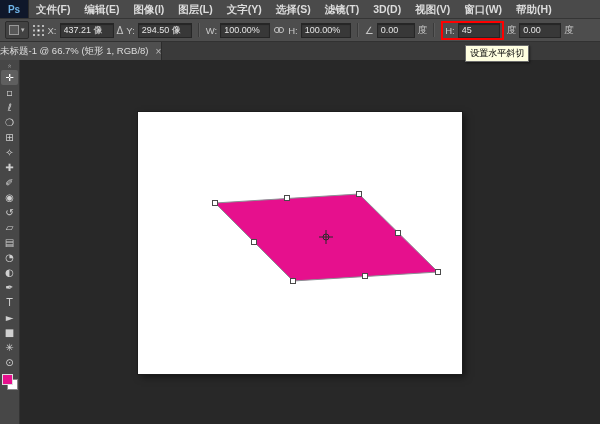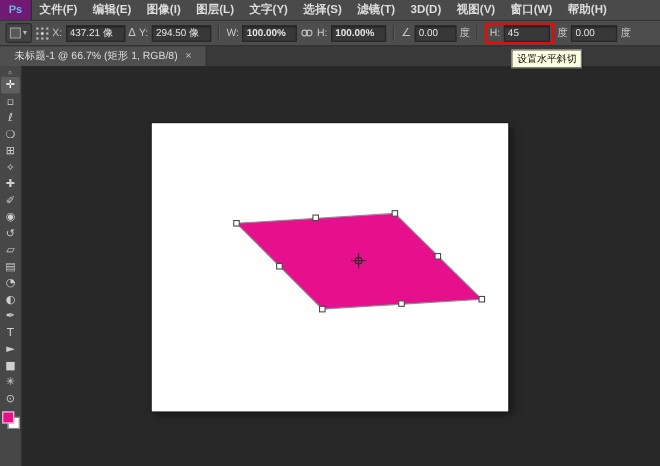--- a/index.html
+++ b/index.html
@@ -5,46 +5,46 @@
   html,body{margin:0;padding:0;}
   body{
     width:600px;height:424px;overflow:hidden;position:relative;
     font-family:"Liberation Sans","DejaVu Sans",sans-serif;
     background:#282828;user-select:none;font-size:10px;color:#d6d6d6;
   }
   
   .menubar{height:18px;background:#4a4a4a;border-bottom:1px solid #353535;
     display:flex;align-items:stretch;position:relative;z-index:30;}
   .ps-logo{width:28px;display:flex;align-items:center;justify-content:center;
-    background:#701a75;color:#6fb4e8;font-weight:bold;font-size:10px;border-right:1px solid #2a2a2a;}
+    background:#0f172a;color:#6fb4e8;font-weight:bold;font-size:10px;border-right:1px solid #2a2a2a;}
   .menu-items{display:flex;align-items:center;}
   .menu-item{padding:0 7px;font-size:10.5px;color:#dcdcdc;line-height:18px;cursor:default;font-weight:bold;}
   
   .optionsbar{height:22px;background:#4d4d4d;border-bottom:1px solid #313131;
     display:flex;align-items:center;gap:3px;padding-left:5px;position:relative;z-index:20;}
   .opt-label{font-size:9.5px;color:#c9c9c9;}
   .opt-input{height:13px;background:#383838;border:1px solid #262626;
     box-shadow:inset 0 1px 1px rgba(0,0,0,.35);color:#e6e6e6;font-size:9px;
     font-family:"Liberation Sans",sans-serif;padding:0 3px;}
-  .w-xy{width:46px;} .w-wh{width:42px;font-weight:bold;} .w-ang{width:30px;} .w-skew{width:34px;}
+  .w-xy{width:46px;} .w-wh{width:42px;} .w-ang{width:30px;} .w-skew{width:34px;}
   .tool-preset{display:inline-flex;align-items:center;gap:2px;background:#424242;
     border:1px solid #2c2c2c;height:16px;padding:0 3px;border-radius:2px;}
   .tool-preset .mini{width:8px;height:8px;border:1px solid #9a9a9a;background:#585858;display:inline-block;}
   .tool-preset .caret{font-size:7px;color:#bbb;}
   .icon-glyph{font-size:10px;color:#c5c5c5;font-family:"DejaVu Sans",sans-serif;}
   .divider{width:1px;height:14px;background:#3a3a3a;border-right:1px solid #5a5a5a;margin:0 3px;}
   .skew-wrap{position:relative;display:inline-flex;align-items:center;gap:3px;}
   .red-box{display:inline-flex;align-items:center;gap:3px;border:2px solid #ff0000;padding:0 2px;}
   .tooltip{position:absolute;top:24px;left:12px;background:#ffffe1;border:1px solid #6c6c6c;
     color:#000;font-size:9px;padding:1px 4px;white-space:nowrap;z-index:99;
     box-shadow:1px 1px 2px rgba(0,0,0,.5);}
   
   .tabbar{height:18px;background:#3a3a3a;display:flex;align-items:stretch;position:relative;z-index:10;}
   .tab{display:flex;align-items:center;gap:7px;background:#4f4f4f;color:#dedede;
-    font-size:9.5px;padding:0 13px;border-right:1px solid #2c2c2c;}
+    font-size:9.5px;padding:0 0;border-right:1px solid #2c2c2c;}
   .tab-close{color:#bdbdbd;font-size:10px;cursor:default;}
   
   .main{display:flex;height:366px;}
   .toolbox{width:19px;background:#474747;border-right:1px solid #333;
     display:flex;flex-direction:column;align-items:center;padding-top:2px;flex-shrink:0;}
   .toolbox-grip{color:#9a9a9a;font-size:7px;height:8px;line-height:8px;transform:rotate(-90deg);}
   .tool{width:17px;height:15px;line-height:15px;text-align:center;color:#cfcfcf;
     font-size:10px;font-family:"DejaVu Sans",sans-serif;cursor:default;}
   .tool.active{background:#5f5f5f;border-radius:2px;color:#fff;}
   .swatches{position:relative;width:16px;height:16px;margin-top:4px;}

